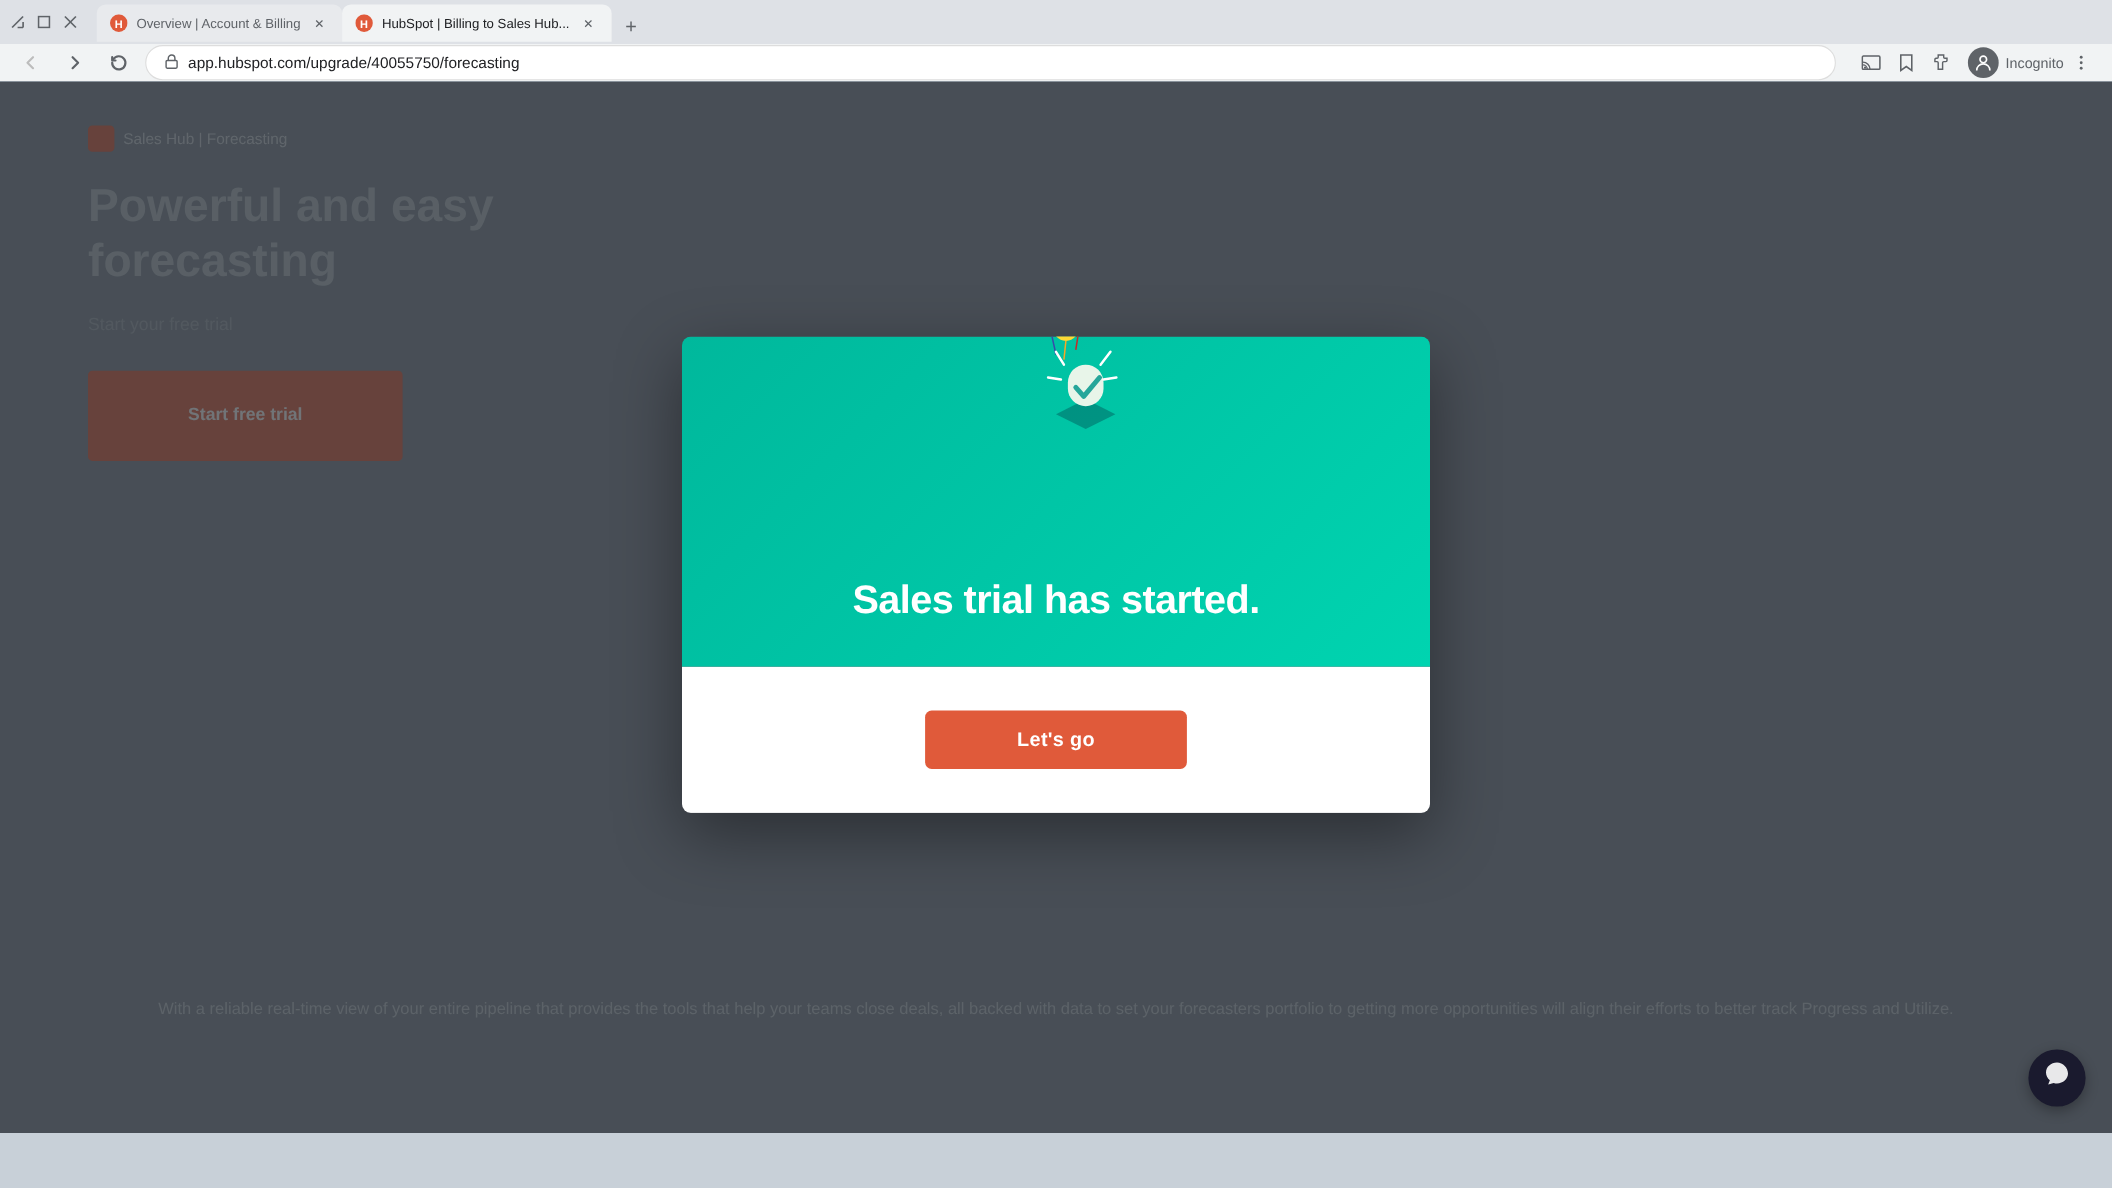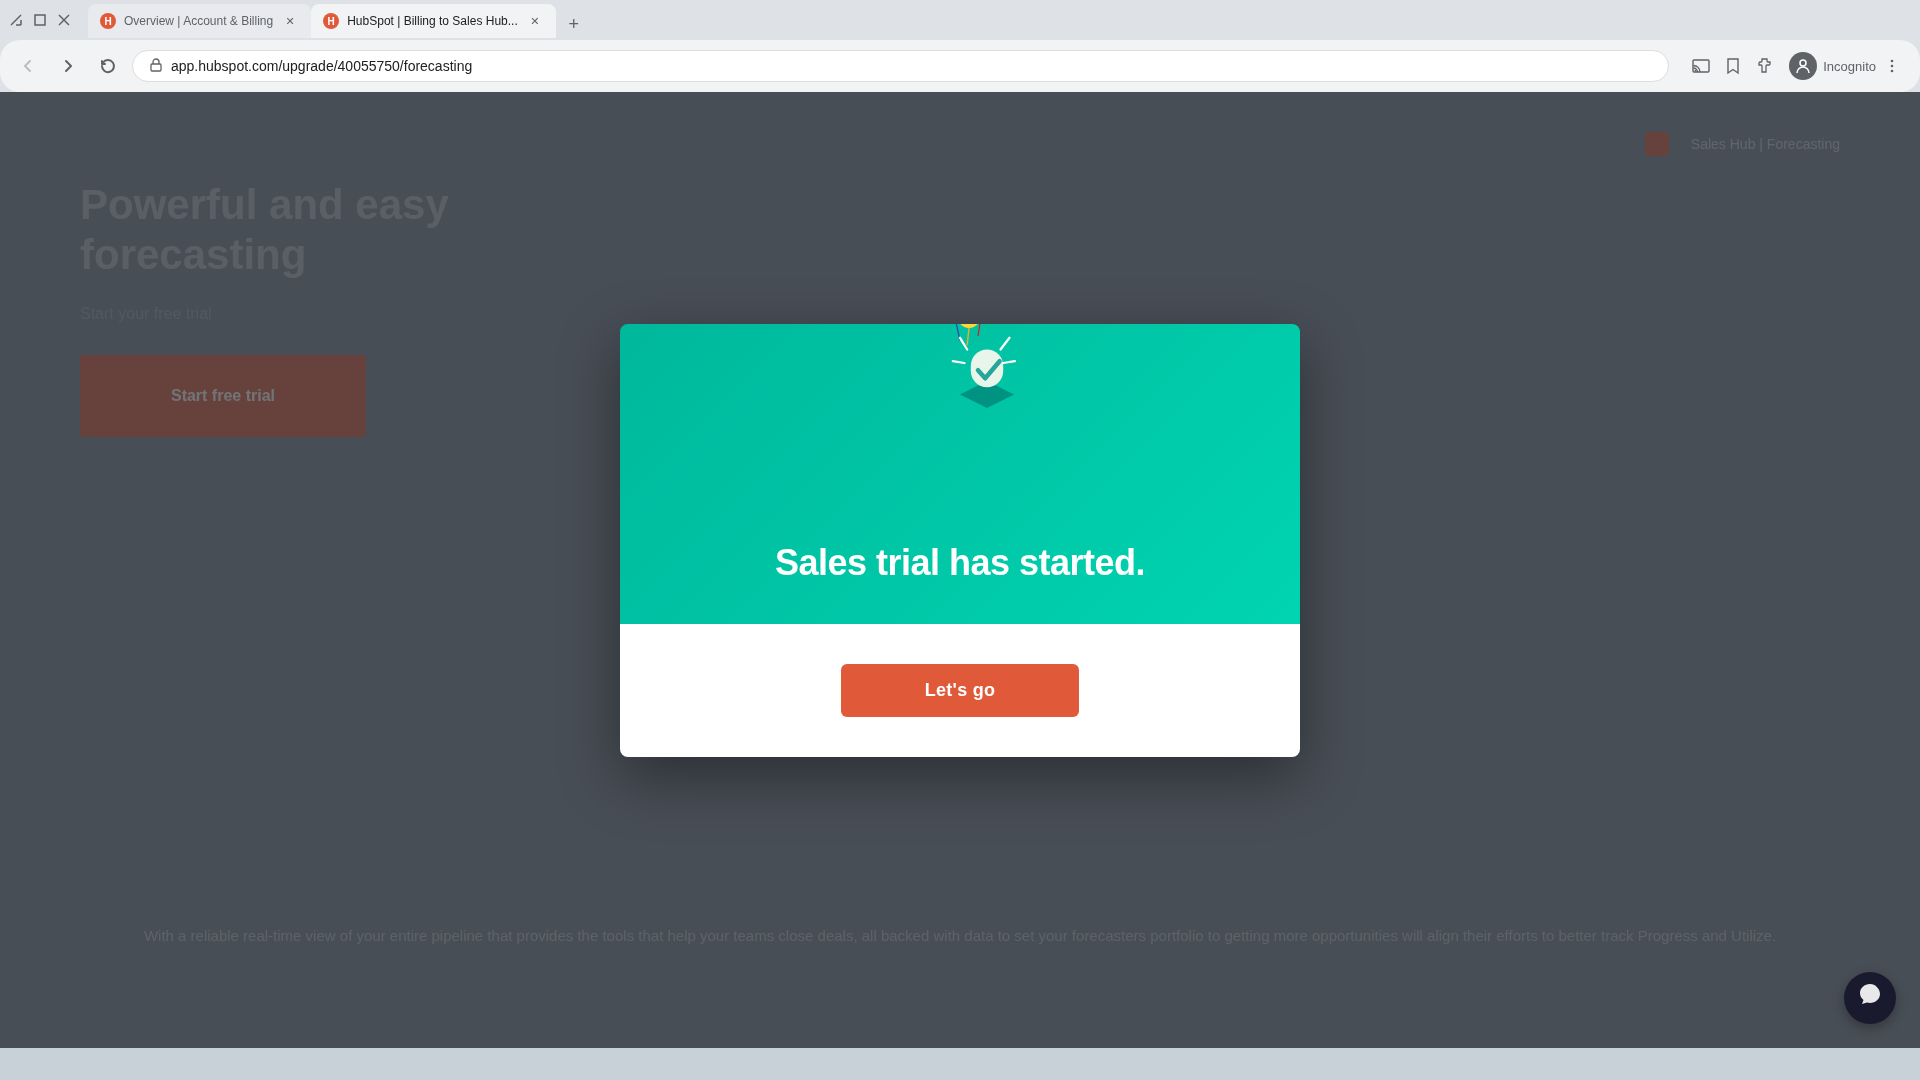--- a/index.html
+++ b/index.html
@@ -97,26 +97,25 @@
       align-items: center;
       justify-content: center;
       font-size: 18px;
       color: #5f6368;
       margin-left: 4px;
     }
 
     
     .address-bar-row {
       background: #f1f3f4;
-      height: 52px;
+      height: 34px;
       display: flex;
       align-items: center;
       padding: 0 12px;
       gap: 8px;
-      border-radius: 20px;
     }
     .nav-btn {
       width: 32px;
       height: 32px;
       border-radius: 50%;
       border: none;
       background: none;
       cursor: pointer;
       display: flex;
       align-items: center;
@@ -206,23 +205,22 @@
     
     .bg-content {
       position: absolute;
       top: 0; left: 0; right: 0; bottom: 0;
       padding: 40px 80px;
       opacity: 0.5;
     }
     .bg-header-tag {
       display: flex;
       align-items: center;
-      gap: 22px;
+      gap: 8px;
       margin-bottom: 24px;
-      justify-content: flex-end;
     }
     .bg-tag-icon {
       width: 24px;
       height: 24px;
       background: #e05a3a;
       border-radius: 4px;
     }
     .bg-tag-text {
       color: #c8d0d8;
       font-size: 14px;

